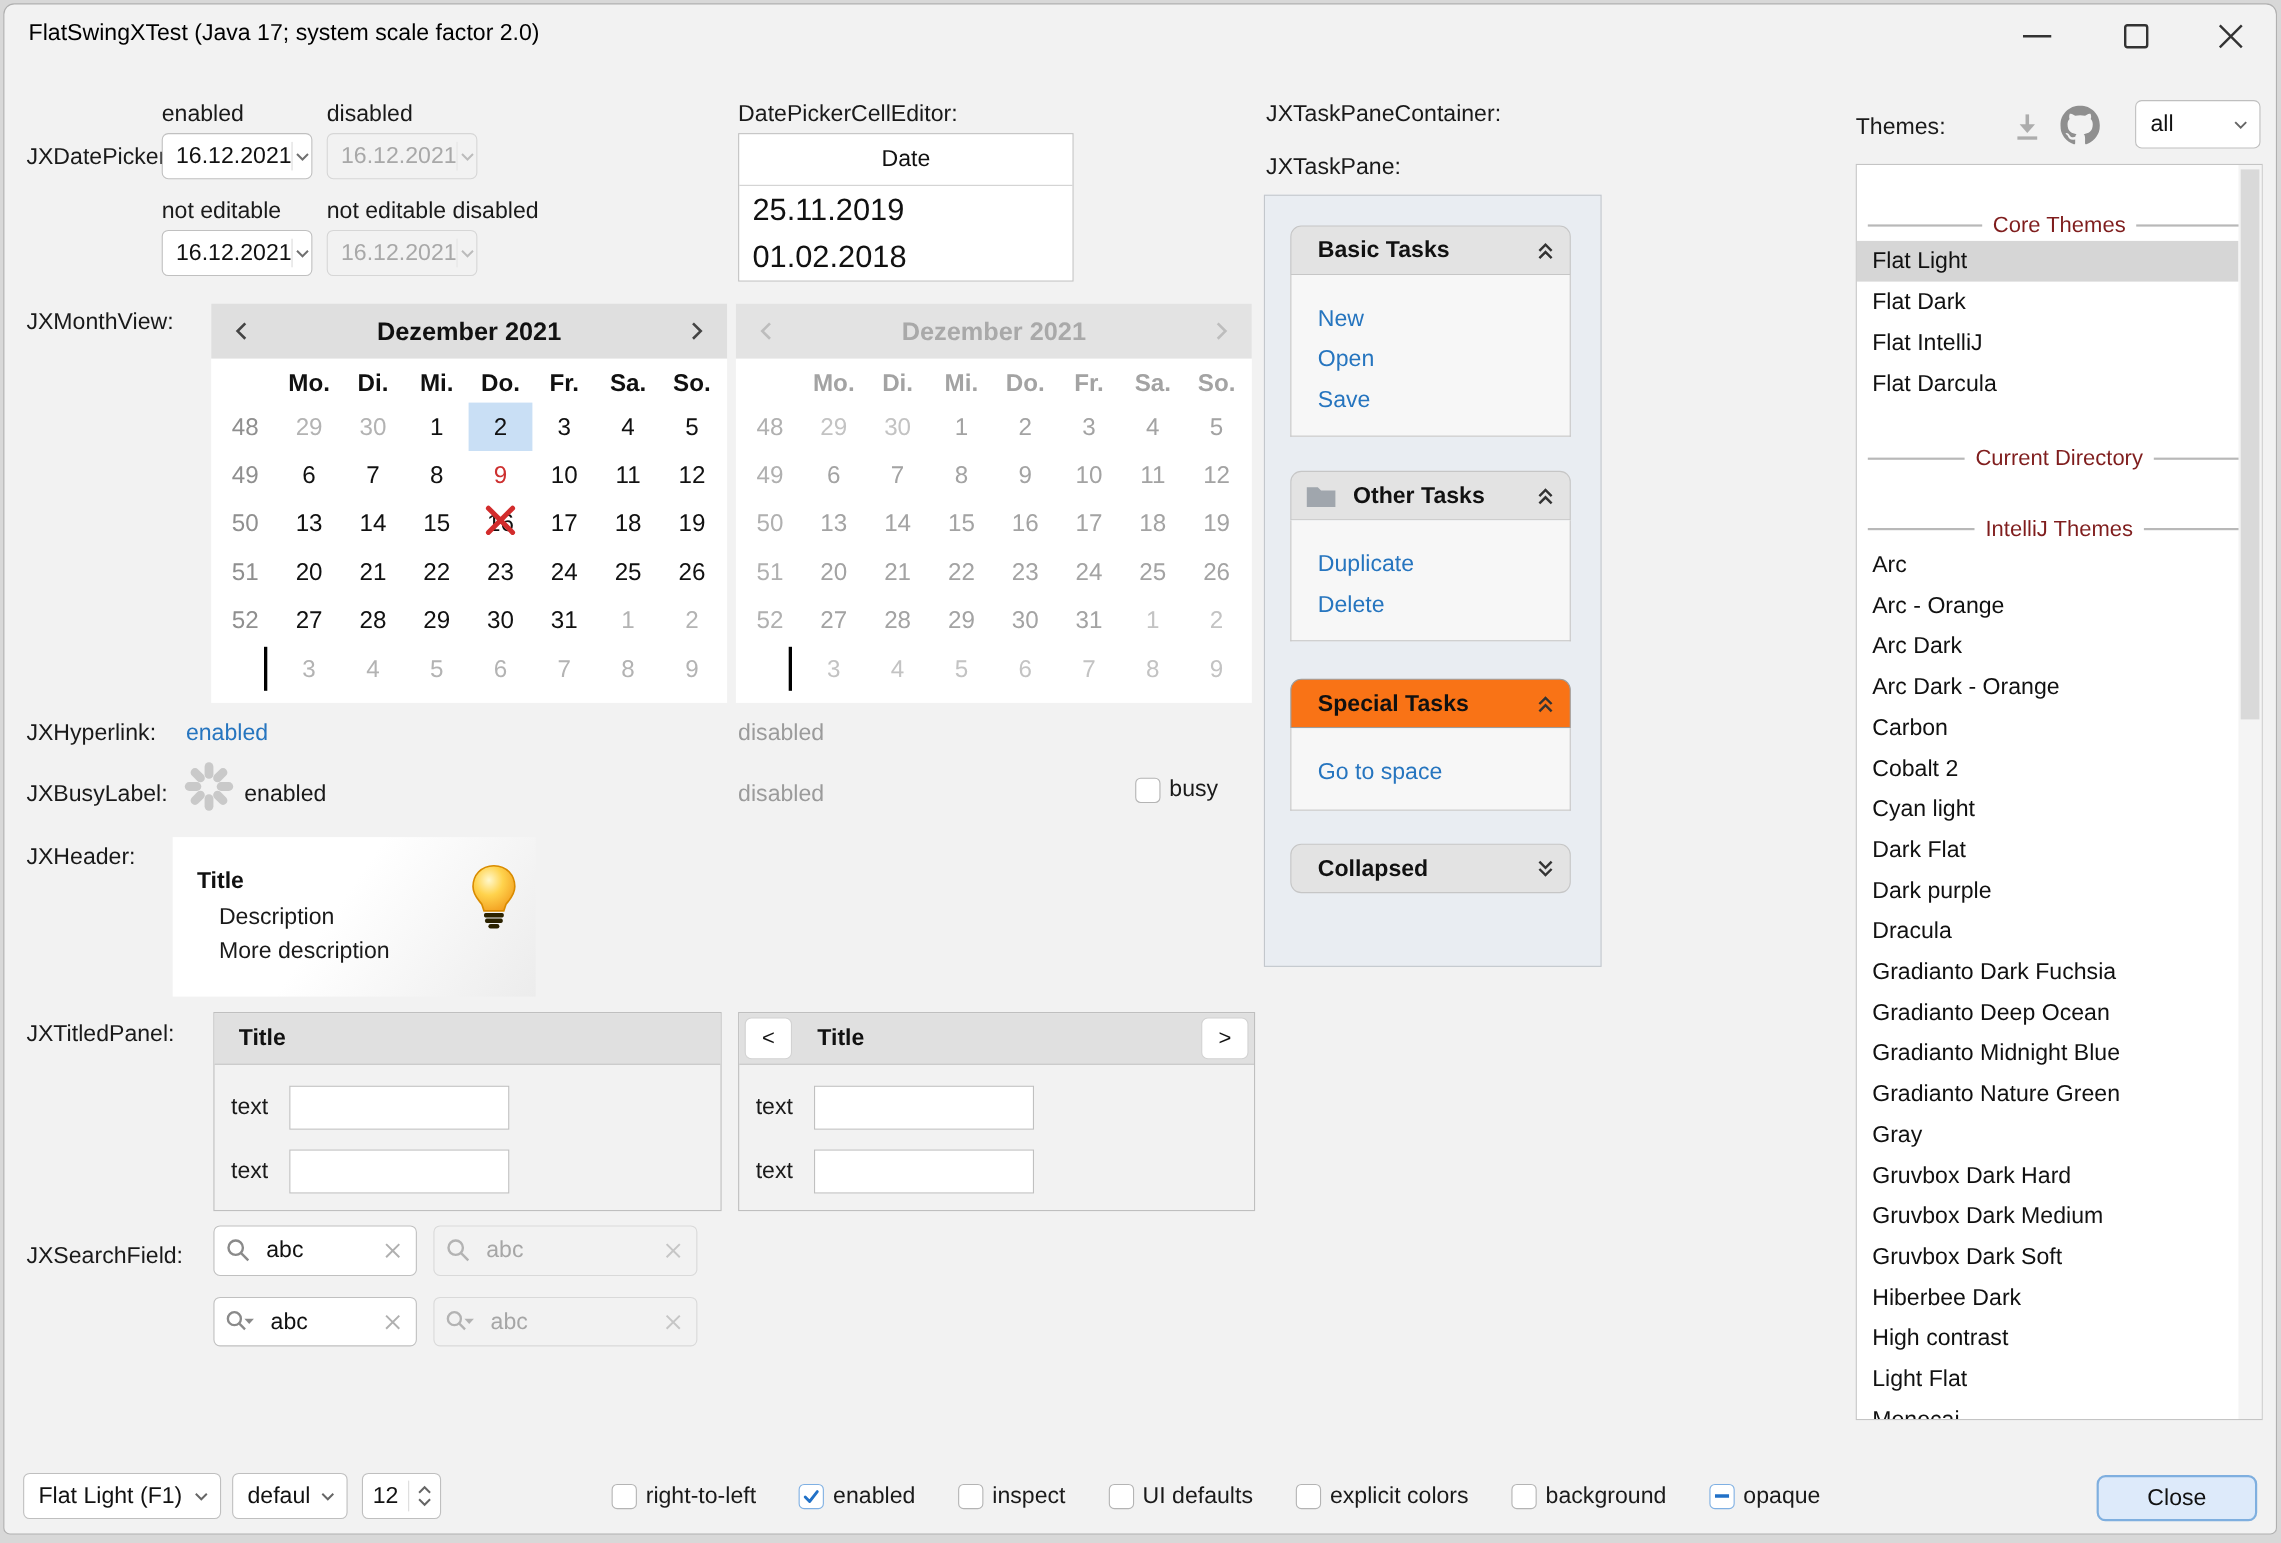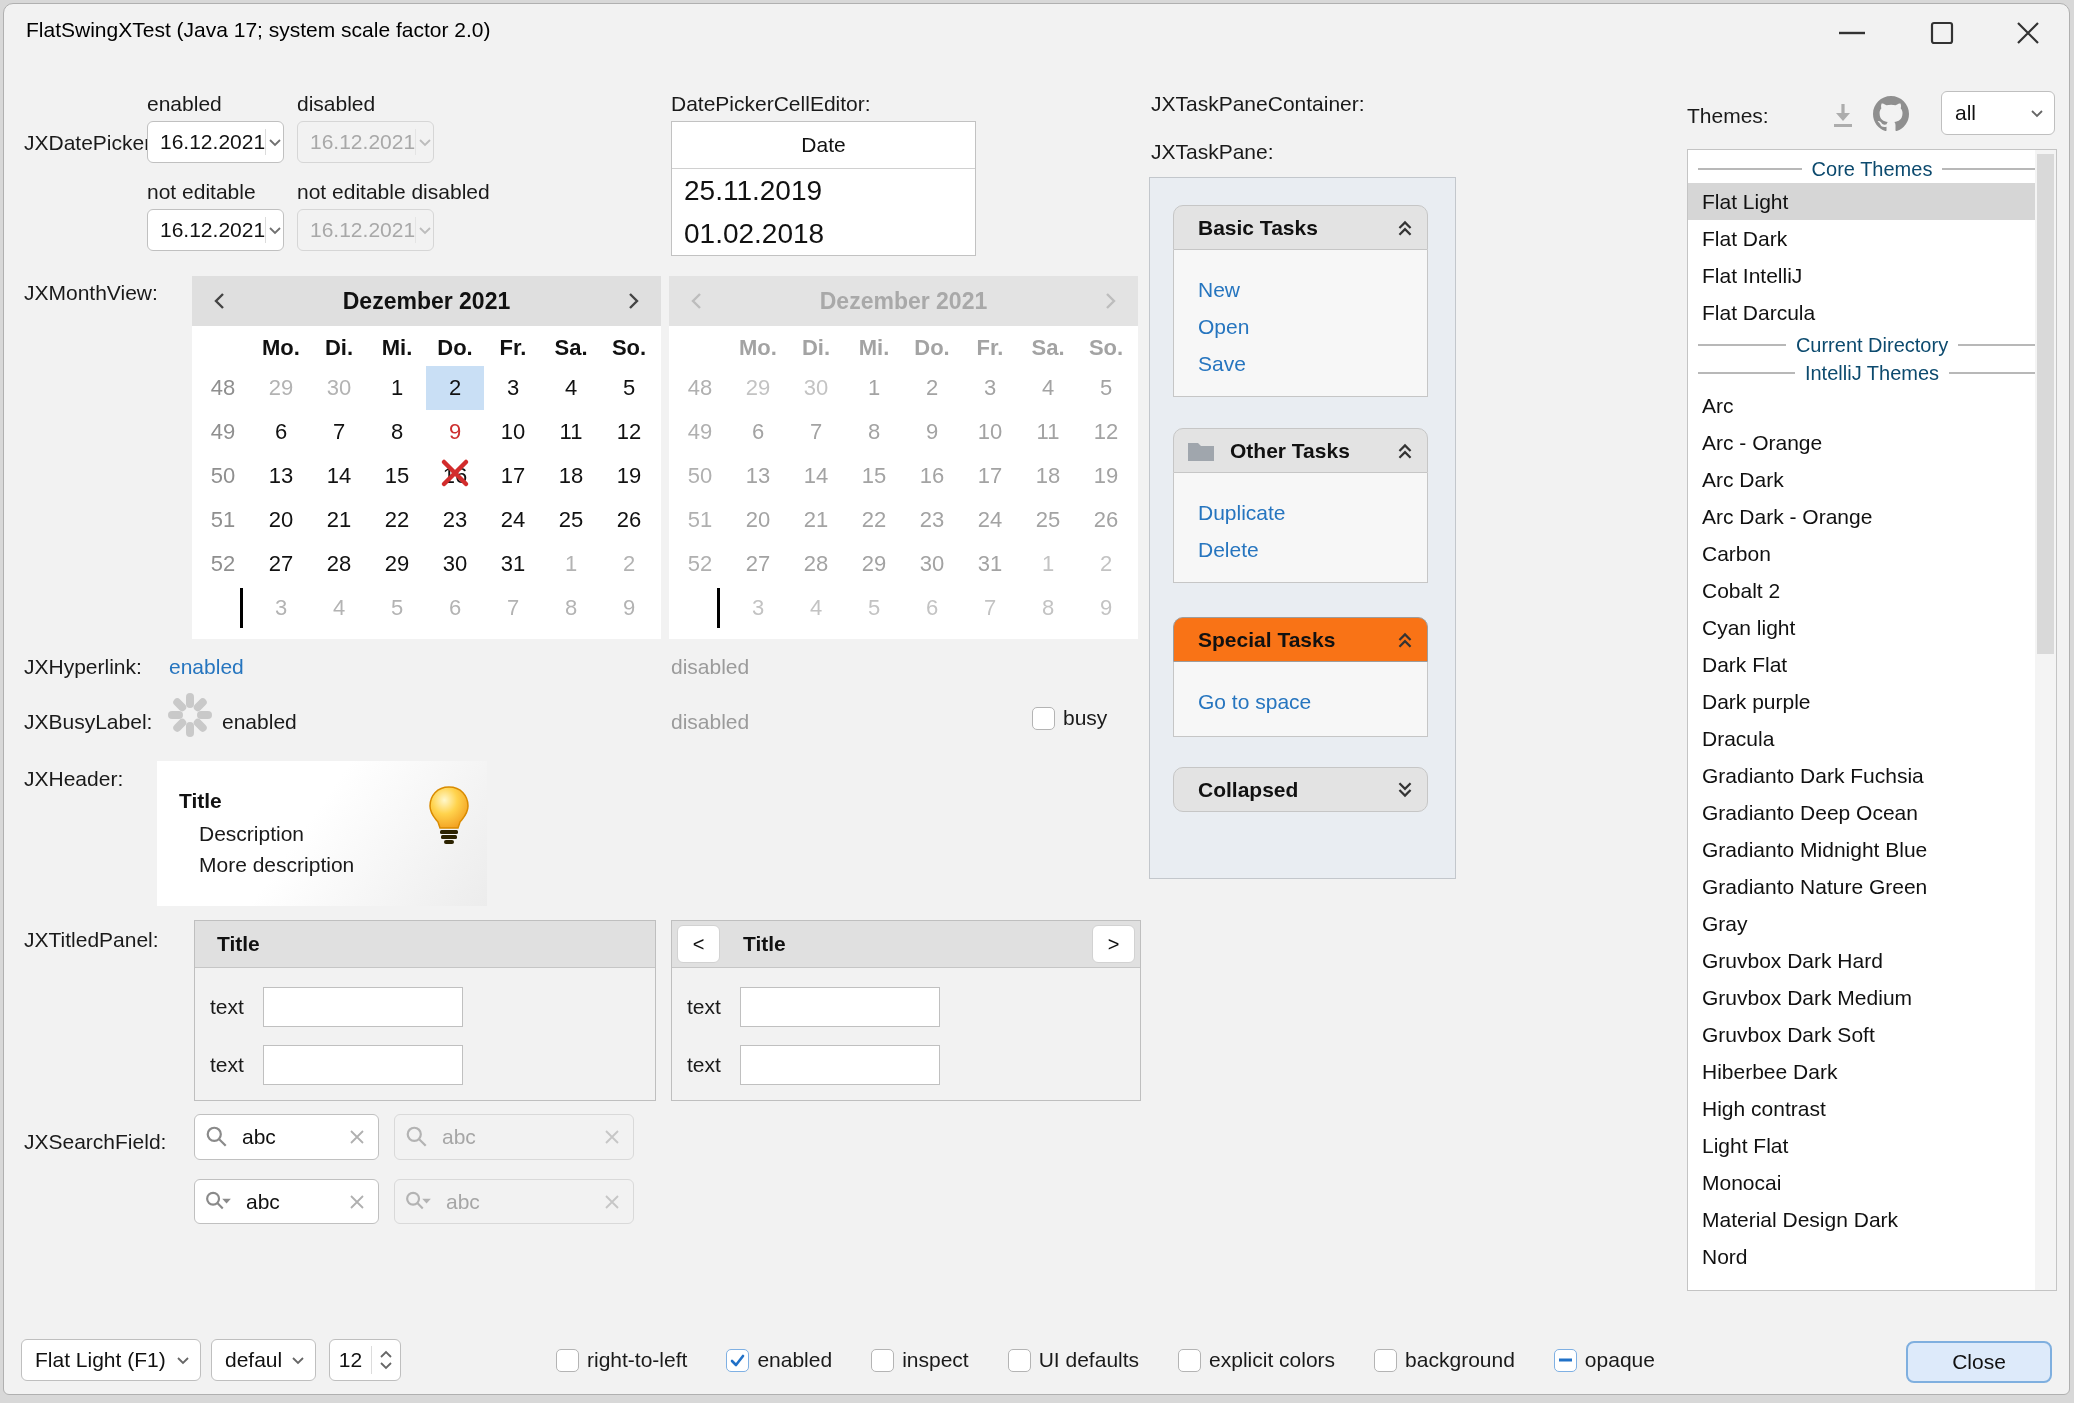--- a/index.html
+++ b/index.html
@@ -99,21 +99,21 @@
   .pane-chev{width:44px;display:flex;justify-content:center;color:#333;}
   .pane-body{background:#f7f7f7;border:1px solid #c6c6c6;border-top:none;box-sizing:border-box;padding-top:21px;}
   .pane-item{height:37px;display:flex;align-items:center;padding-left:24px;font-size:21px;color:#2675bf;}
   .pane-ficon{padding-left:12px;display:flex;}
   .pane-header.withicon .pane-title{padding-left:14px;}
   
   .th-label{position:absolute;left:1683px;top:100px;font-size:21px;color:#1a1a1a;}
   .th-icon{position:absolute;color:#adadad;}
   .th-list{position:absolute;left:1683px;top:145px;width:370px;height:1142px;background:#fff;
            border:1px solid #c4c4c4;box-sizing:border-box;overflow:hidden;padding-top:5px;}
-  .th-sep{height:28px;display:flex;align-items:center;gap:10px;padding:0 10px;color:#0c4a6e;font-size:20px;}
+  .th-sep{height:28px;display:flex;align-items:center;gap:10px;padding:0 10px;color:#7f1d1d;font-size:20px;margin-top:36px;}
   .th-sep::before,.th-sep::after{content:"";flex:1;border-top:2px solid #b8b8b8;}
   .th-item{height:37px;display:flex;align-items:center;padding-left:14px;font-size:21px;color:#111;
            width:347px;box-sizing:border-box;}
   .th-item.selected{background:#d6d6d6;}
   .th-scroll{position:absolute;right:0;top:0;width:21px;height:100%;background:#f4f4f4;}
   .th-thumb{position:absolute;left:2px;top:4px;width:17px;height:500px;background:#d9d9d9;}
   
   .spin{position:absolute;left:325px;top:1335px;width:72px;height:42px;background:#fff;border:1px solid #bfbfbf;
         border-radius:6px;box-sizing:border-box;display:flex;align-items:center;}
   .spin .v{flex:1;text-align:center;font-size:21px;color:#111;}

